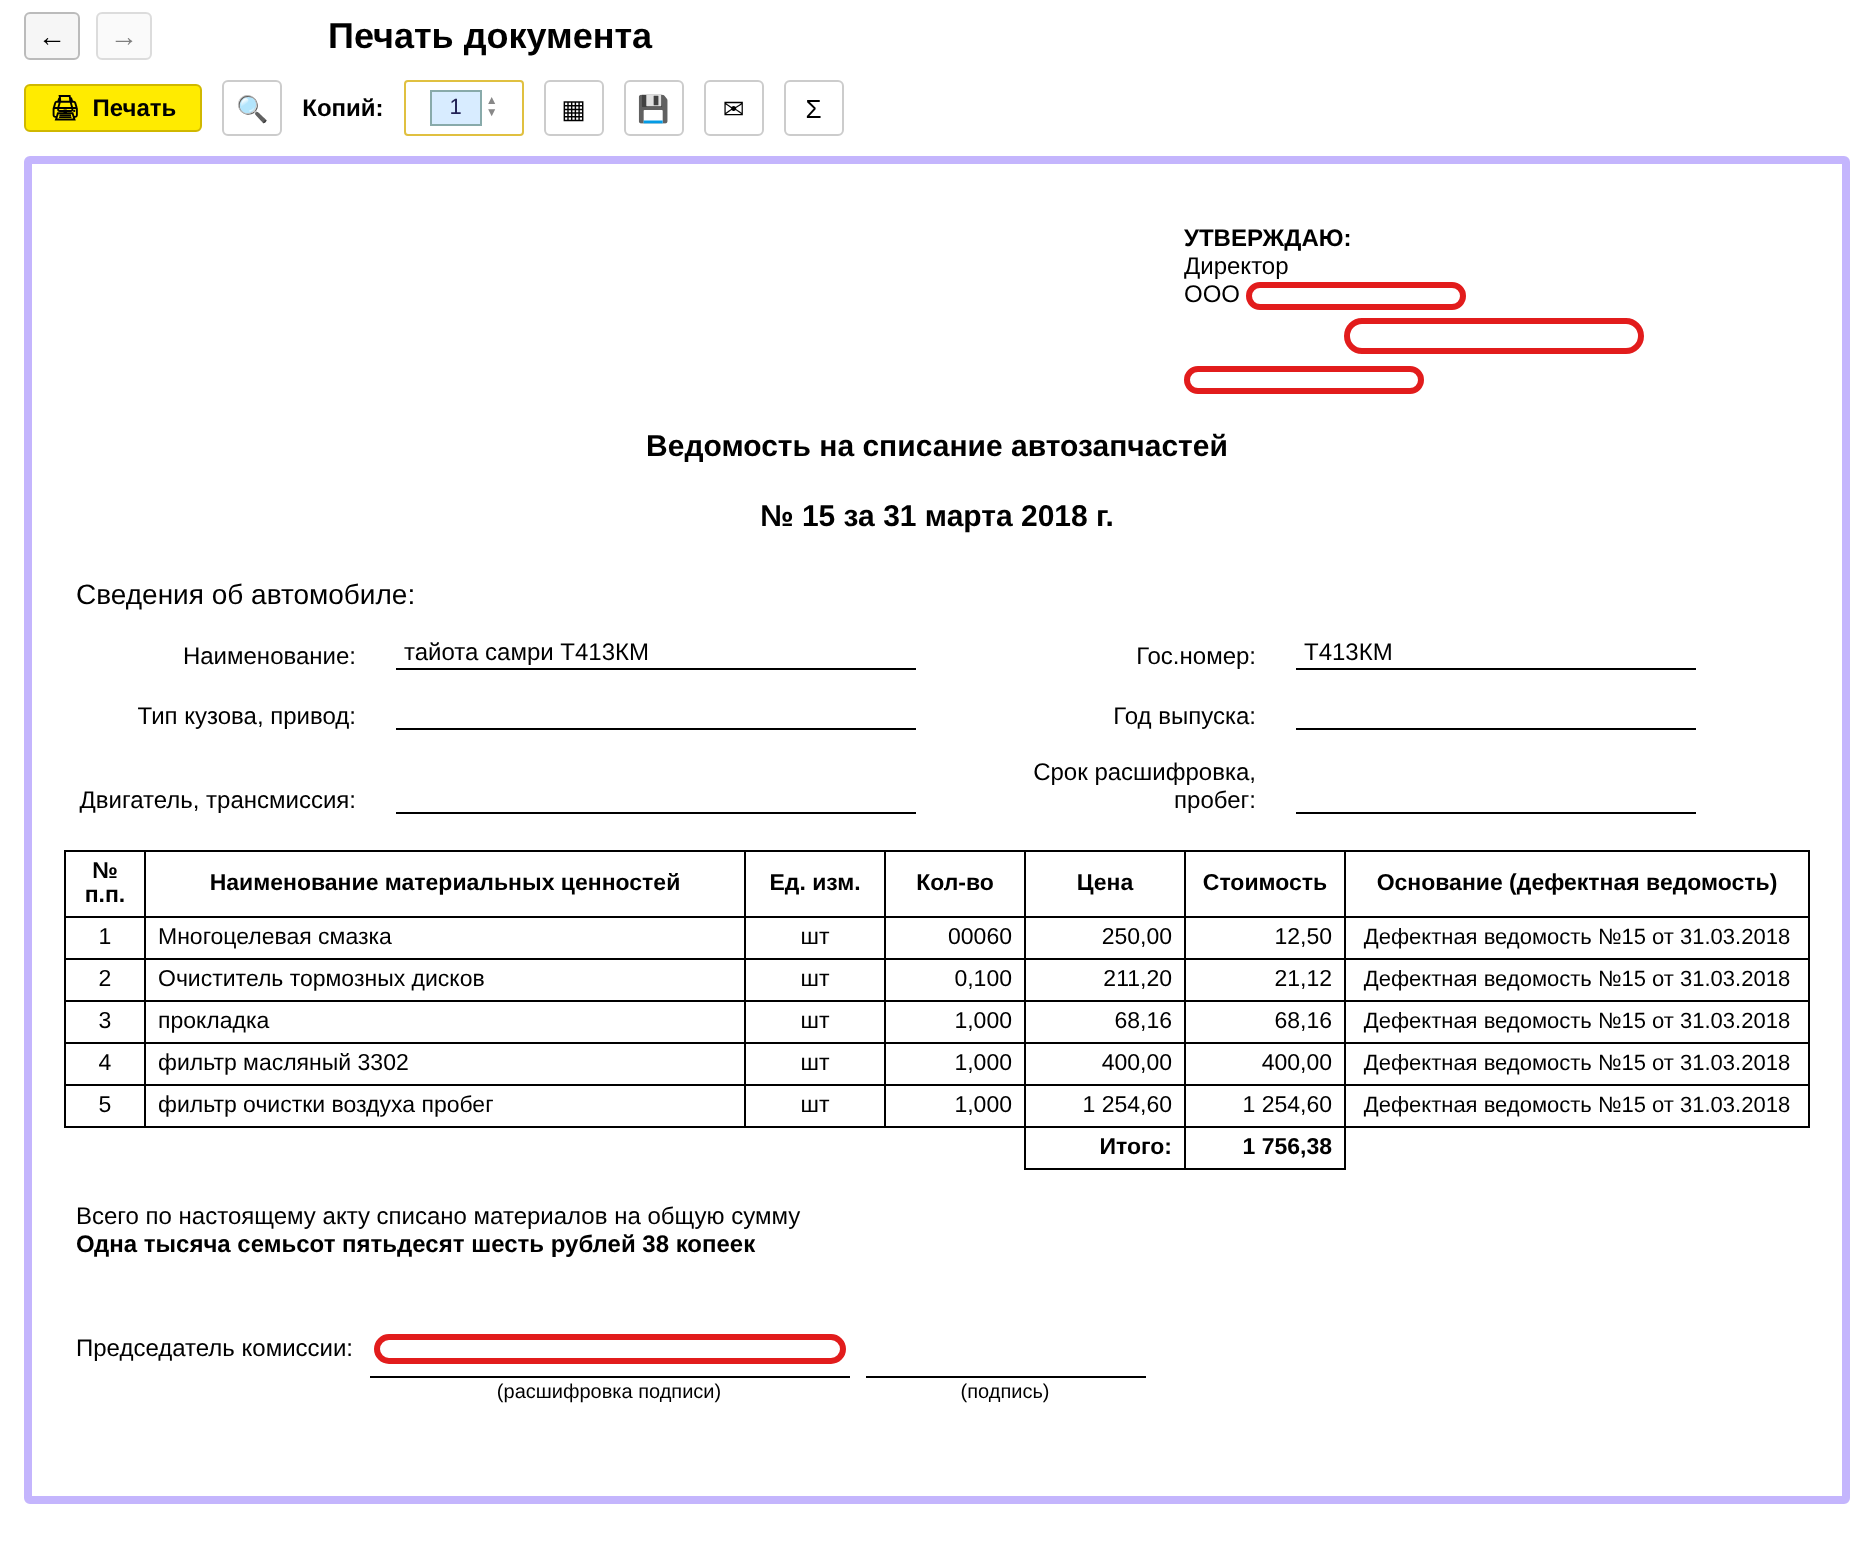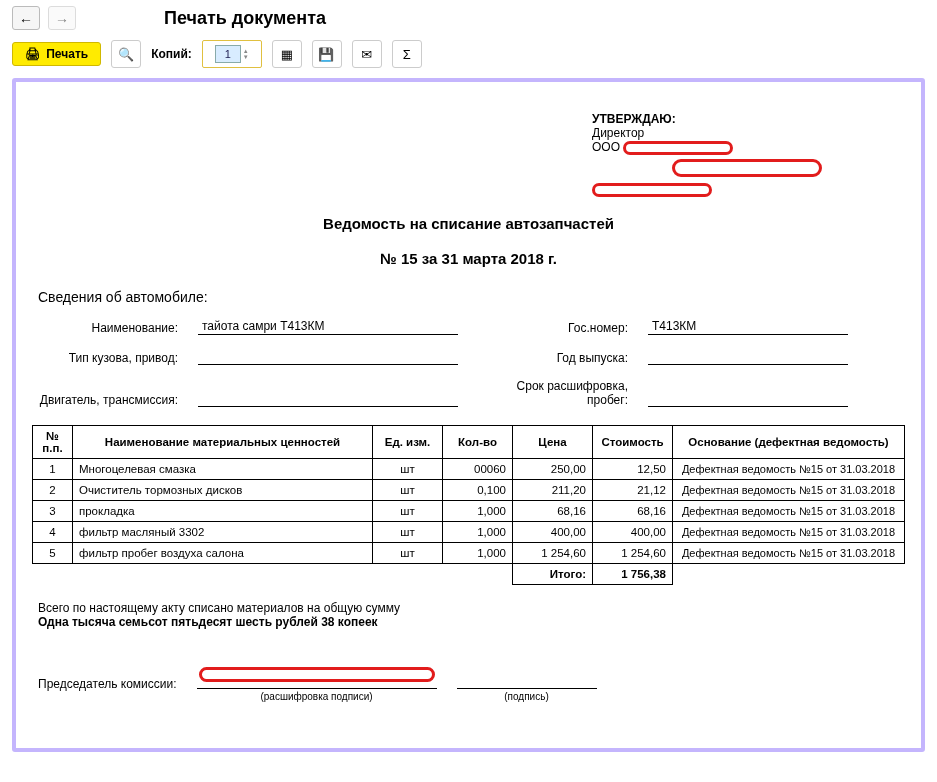--- a/index.html
+++ b/index.html
@@ -144,23 +144,23 @@
   table.data td.basis { text-align: center; font-size: 11px; }
   .totals-row td { font-weight: bold; }
   .totals-label { text-align: right; }
   .summary {
     margin: 16px 6px 4px 6px;
     font-size: 12px;
   }
   .summary-bold { font-weight: bold; }
   .sign-row {
     display: flex;
-    align-items: center;
+    align-items: flex-start;
     margin: 38px 6px 16px 6px;
-    gap: 20px;
+    gap: 8px;
   }
   .sign-label { font-size: 12px; white-space: nowrap; }
   .sign-cell { text-align: center; }
   .sign-line {
     border-bottom: 1px solid #000;
     height: 22px;
     position: relative;
   }
   .sign-cap { font-size: 10px; margin-top: 2px; }
   .r-sign {
@@ -288,21 +288,21 @@
           <td class="num">4</td>
           <td>фильтр масляный 3302</td>
           <td class="num">шт</td>
           <td class="qty">1,000</td>
           <td class="price">400,00</td>
           <td class="price">400,00</td>
           <td class="basis">Дефектная ведомость №15 от 31.03.2018</td>
         </tr>
         <tr>
           <td class="num">5</td>
-          <td>фильтр пробег воздуха салона</td>
+          <td>фильтр очистки воздуха пробег</td>
           <td class="num">шт</td>
           <td class="qty">1,000</td>
           <td class="price">1 254,60</td>
           <td class="price">1 254,60</td>
           <td class="basis">Дефектная ведомость №15 от 31.03.2018</td>
         </tr>
       </tbody>
     <tbody>
       <tr class="totals-row no-border">
         <td colspan="4"></td>

